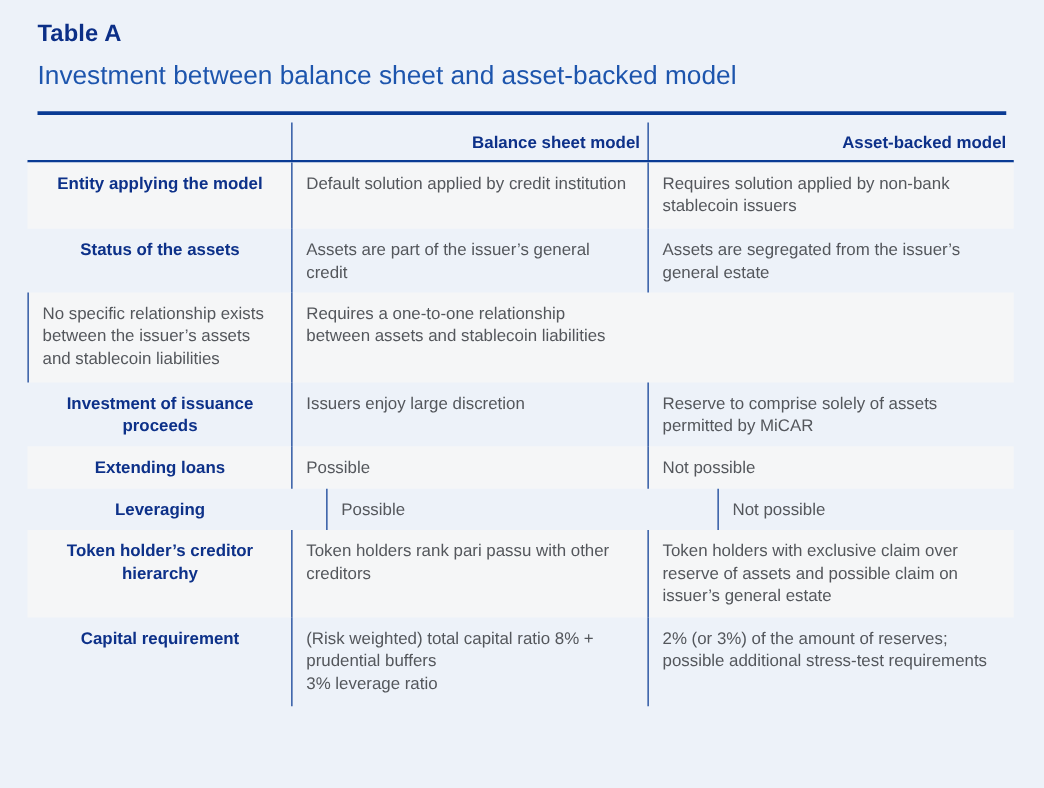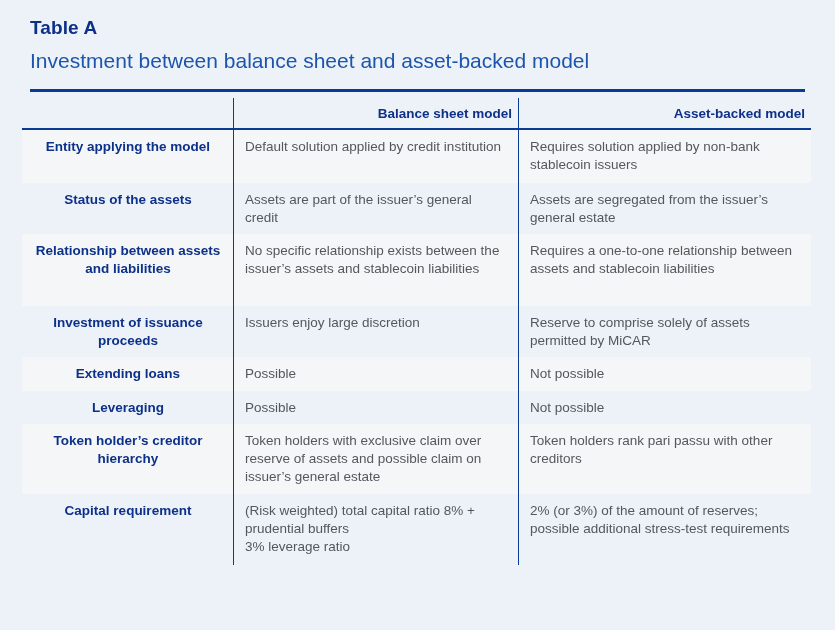--- a/index.html
+++ b/index.html
@@ -78,21 +78,21 @@
   }
   
   .body-row:nth-child(odd) { background: #f5f6f7; }
   .body-row:nth-child(even) { background: transparent; }
   
   .body-row:nth-child(1) { min-height: 53px; }
   .body-row:nth-child(2) { min-height: 51px; }
   .body-row:nth-child(3) { min-height: 72px; }
   .body-row:nth-child(4) { min-height: 50px; }
   .body-row:nth-child(5) { min-height: 34px; }
-  .body-row:nth-child(6) { min-height: 32px; }
+  .body-row:nth-child(6) { min-height: 32px; gap: 28px; }
   .body-row:nth-child(7) { min-height: 70px; }
   .body-row:nth-child(8) { min-height: 71px; }
 </style>
 </head>
 <body>
 
 <div class="page">
 
   <div class="table-caption">Table A</div>
   <div class="table-subtitle">Investment between balance sheet and asset-backed model</div>
@@ -114,21 +114,20 @@
         <div class="cell data-cell col3">Requires solution applied by non-bank stablecoin issuers</div>
       </div>
 
       <div class="trow body-row">
         <div class="cell label-cell col1">Status of the assets</div>
         <div class="cell data-cell col2">Assets are part of the issuer’s general credit</div>
         <div class="cell data-cell col3">Assets are segregated from the issuer’s general estate</div>
       </div>
 
       <div class="trow body-row">
-        <div class="cell label-cell col1">Relationship between assets and liabilities</div>
         <div class="cell data-cell col2">No specific relationship exists between the issuer’s assets and stablecoin liabilities</div>
         <div class="cell data-cell col3">Requires a one-to-one relationship between assets and stablecoin liabilities</div>
       </div>
 
       <div class="trow body-row">
         <div class="cell label-cell col1">Investment of issuance proceeds</div>
         <div class="cell data-cell col2">Issuers enjoy large discretion</div>
         <div class="cell data-cell col3">Reserve to comprise solely of assets permitted by MiCAR</div>
       </div>
 
@@ -139,22 +138,22 @@
       </div>
 
       <div class="trow body-row">
         <div class="cell label-cell col1">Leveraging</div>
         <div class="cell data-cell col2">Possible</div>
         <div class="cell data-cell col3">Not possible</div>
       </div>
 
       <div class="trow body-row">
         <div class="cell label-cell col1">Token holder’s creditor hierarchy</div>
+        <div class="cell data-cell col2">Token holders rank pari passu with other creditors</div>
         <div class="cell data-cell col3">Token holders with exclusive claim over reserve of assets and possible claim on issuer’s general estate</div>
-        <div class="cell data-cell col2">Token holders rank pari passu with other creditors</div>
       </div>
 
       <div class="trow body-row">
         <div class="cell label-cell col1">Capital requirement</div>
         <div class="cell data-cell col2">(Risk weighted) total capital ratio 8% + prudential buffers
 3% leverage ratio</div>
         <div class="cell data-cell col3">2% (or 3%) of the amount of reserves; possible additional stress-test requirements</div>
       </div>
 
     </div>

